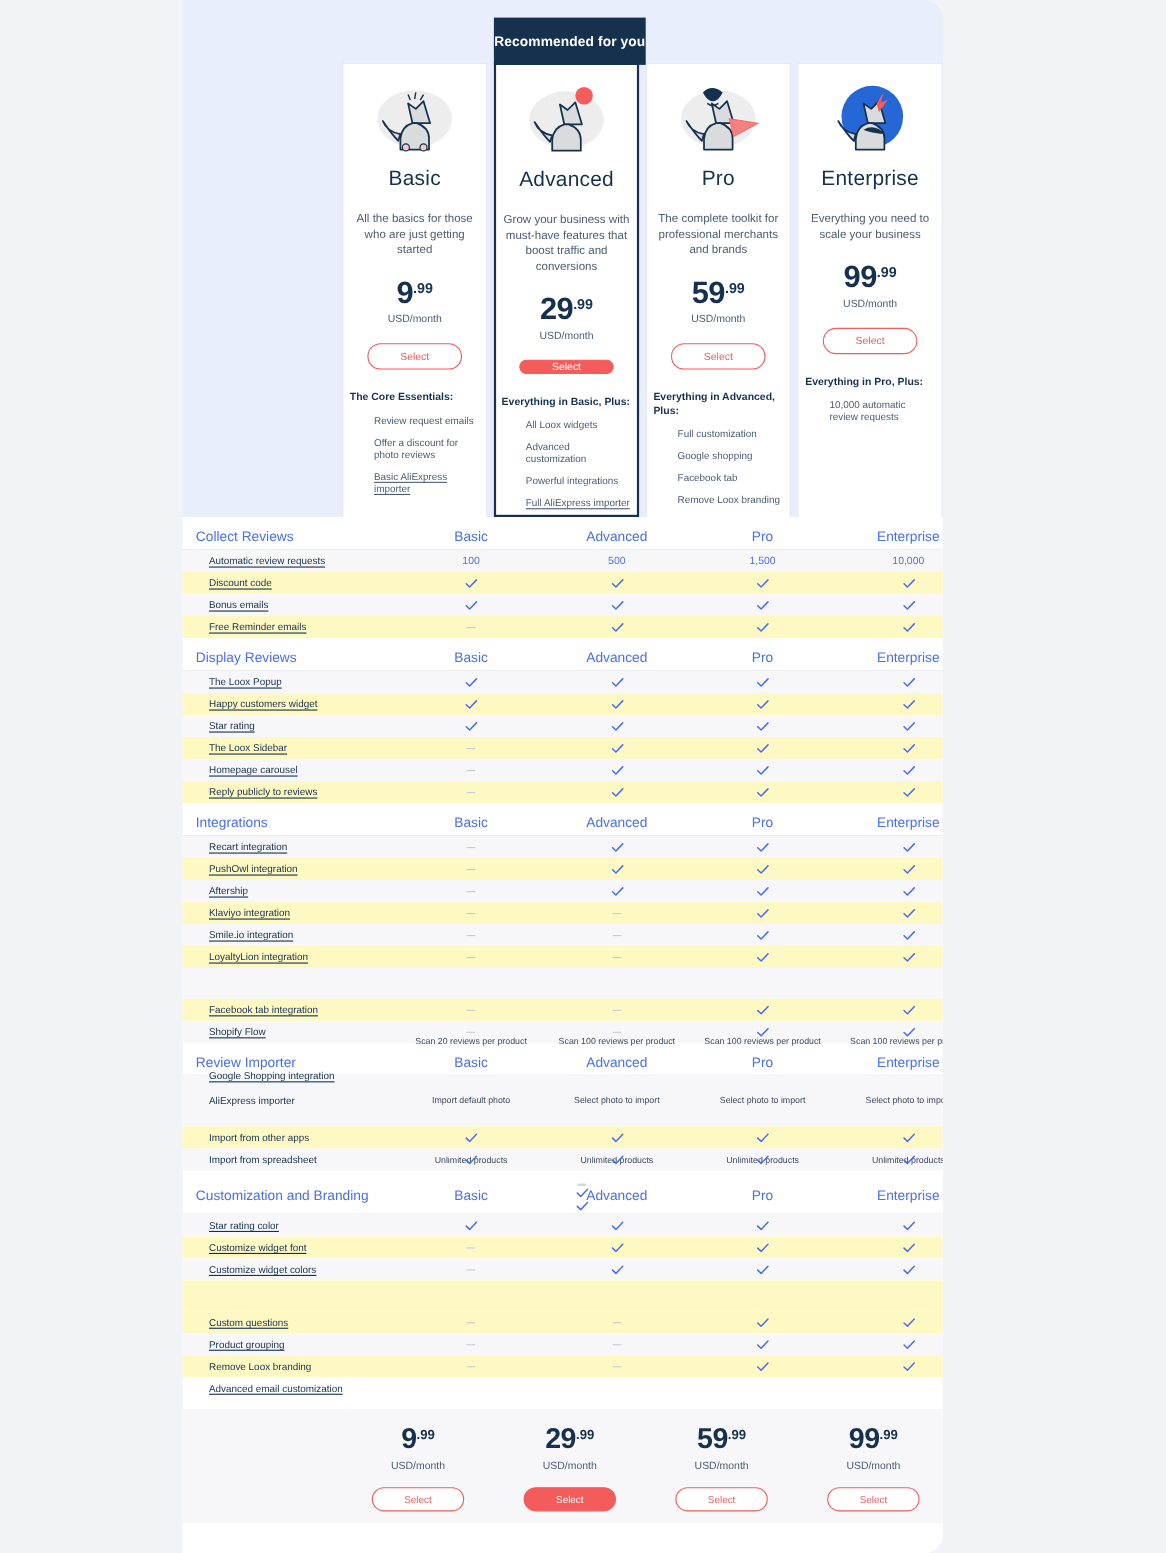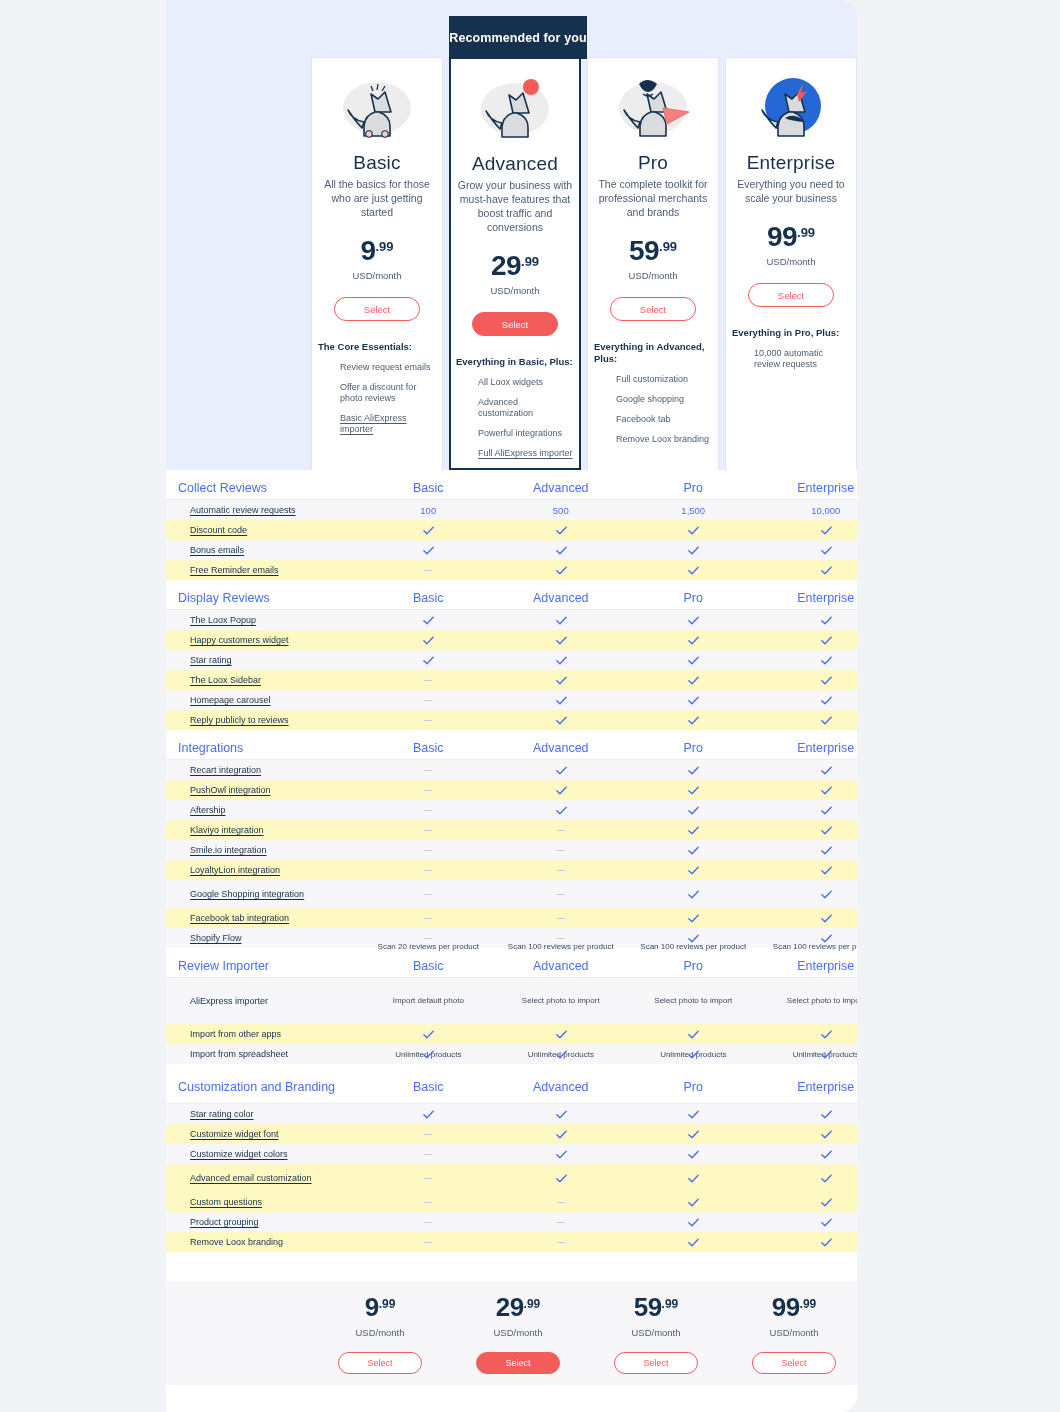--- a/index.html
+++ b/index.html
@@ -44,21 +44,21 @@
   }
 
   .mascot { width: 100px; height: 86px; margin-top: 6px; }
 
   .plan-name {
     font-size: 19px; color: #16314e; margin-top: 2px; font-weight: normal;
     letter-spacing: .2px;
   }
   .plan-desc {
     font-size: 10.5px; line-height: 14px; color: #4b5d74;
-    text-align: center; margin-top: 3px; width: 120px;
+    text-align: center; margin-top: 18px; width: 120px;
   }
   .price-wrap { margin-top: 16px; text-align: center; }
   .price-main {
     font-size: 28px; font-weight: bold; color: #16314e; letter-spacing: -.5px;
   }
   .price-cents {
     font-size: 13px; font-weight: bold; color: #16314e; vertical-align: 9px;
   }
   .price-unit { font-size: 9.5px; color: #4b5d74; margin-top: 3px; }
 
@@ -97,21 +97,21 @@
   }
   .c-val {
     flex: 1 1 0; display: flex; align-items: center; justify-content: center;
     font-size: 9.5px; color: #4a6ef0;
   }
   .row-feat { height: 20px; }
   .feat-txt {
     font-size: 9px; color: #16314e; line-height: 11px;
   }
   .feat-txt.u { text-decoration: underline; text-underline-offset: 2px; }
-  .row-feat.tall { height: 28px; }
+  .row-feat.tall { height: 28px; flex-direction: column; }
 
   .sec-head {
     display: flex; width: 726px; height: 24px; align-items: center;
     border-bottom: 1px solid #eceef2; margin-top: 6px;
   }
   .sec-head .c-label { padding-left: 12px; }
   .sec-title {
     font-size: 12.5px; color: #4a6ef0; line-height: 14px;
   }
   .sec-col {

